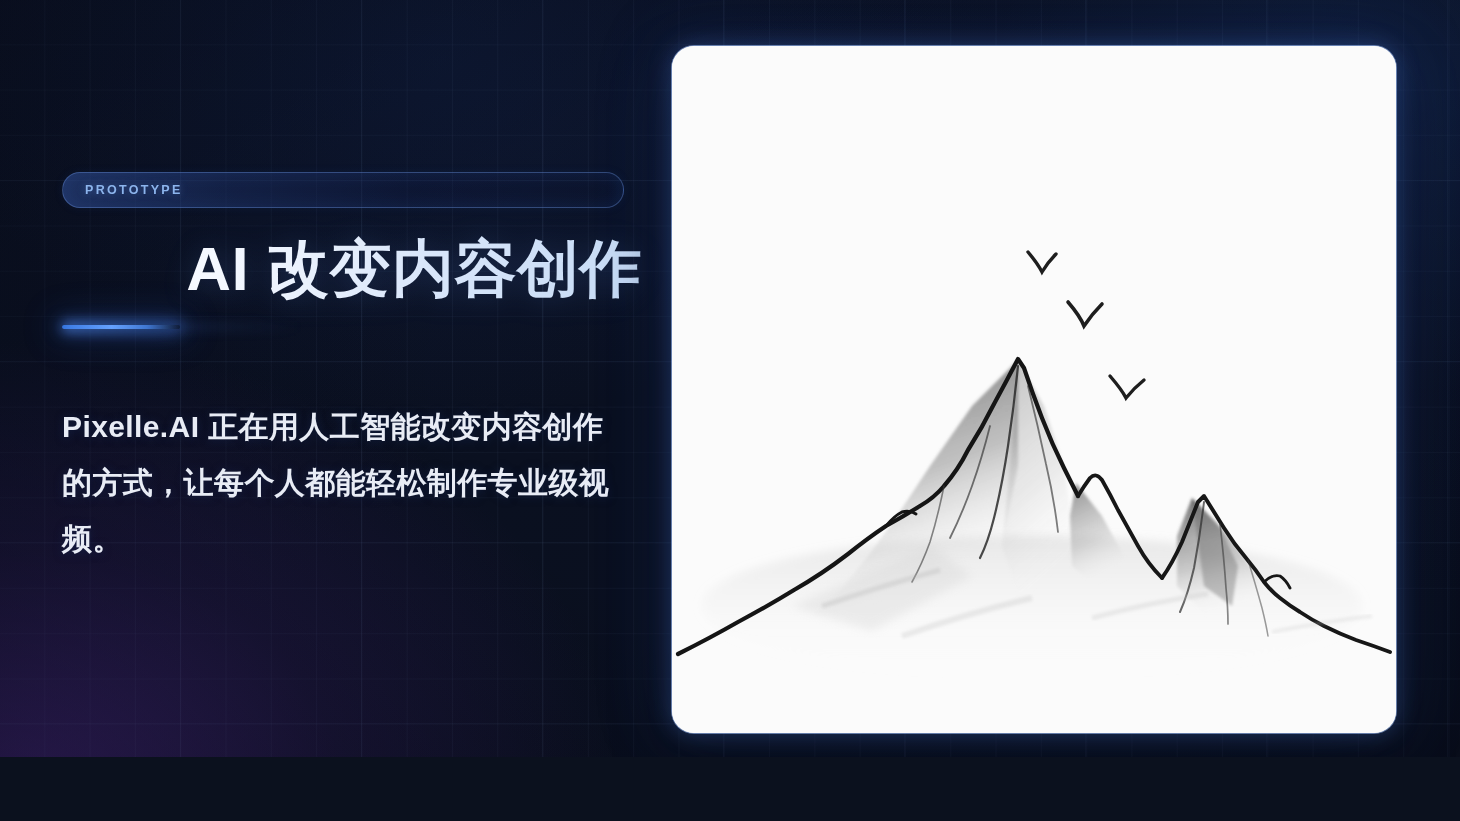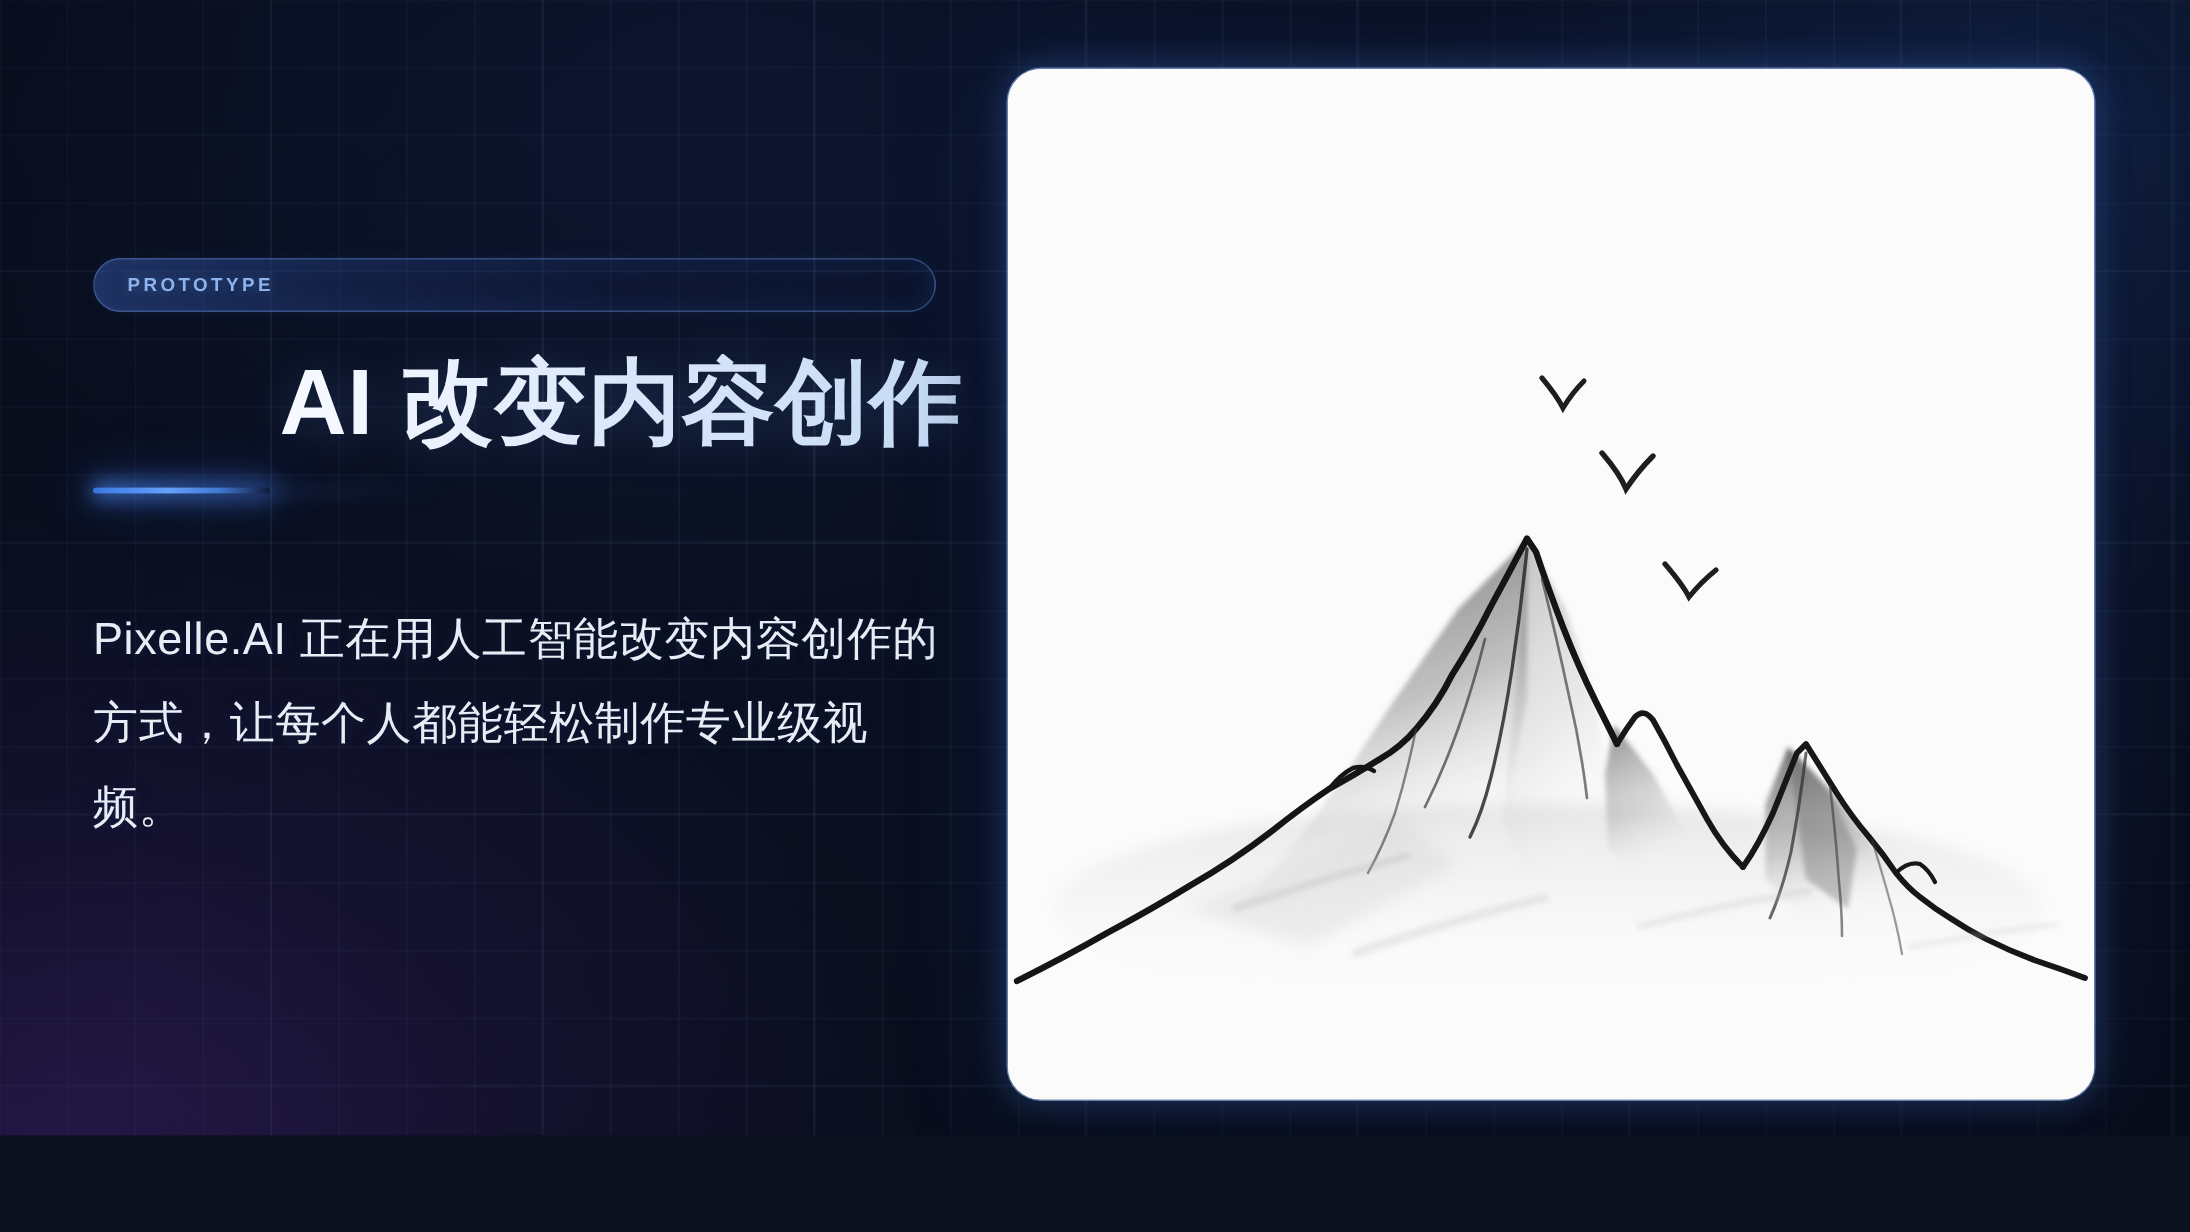--- a/index.html
+++ b/index.html
@@ -130,21 +130,21 @@
     pointer-events:none;
   }
 
   
   .body-text {
     margin-top: 70px;
     width: 570px;
     font-size: 30px;
     line-height: 56px;
     color: #e8ecf5;
-    font-weight: 400;
+    font-weight: 700;
     letter-spacing: 0.4px;
     text-shadow: 0 1px 8px rgba(20,40,90,0.5);
   }
 
   
   .media-card {
     position: absolute;
     left: 672px;
     top: 46px;
     width: 724px;

